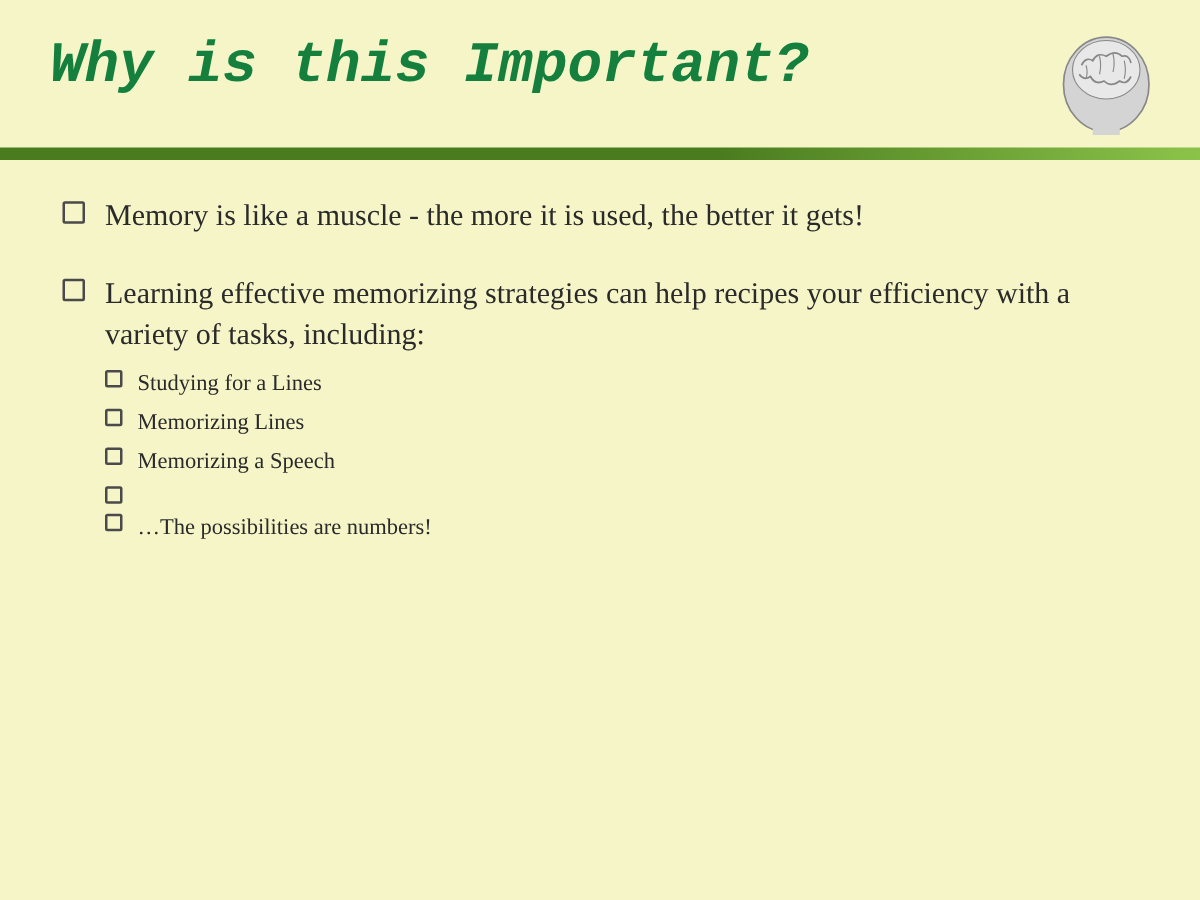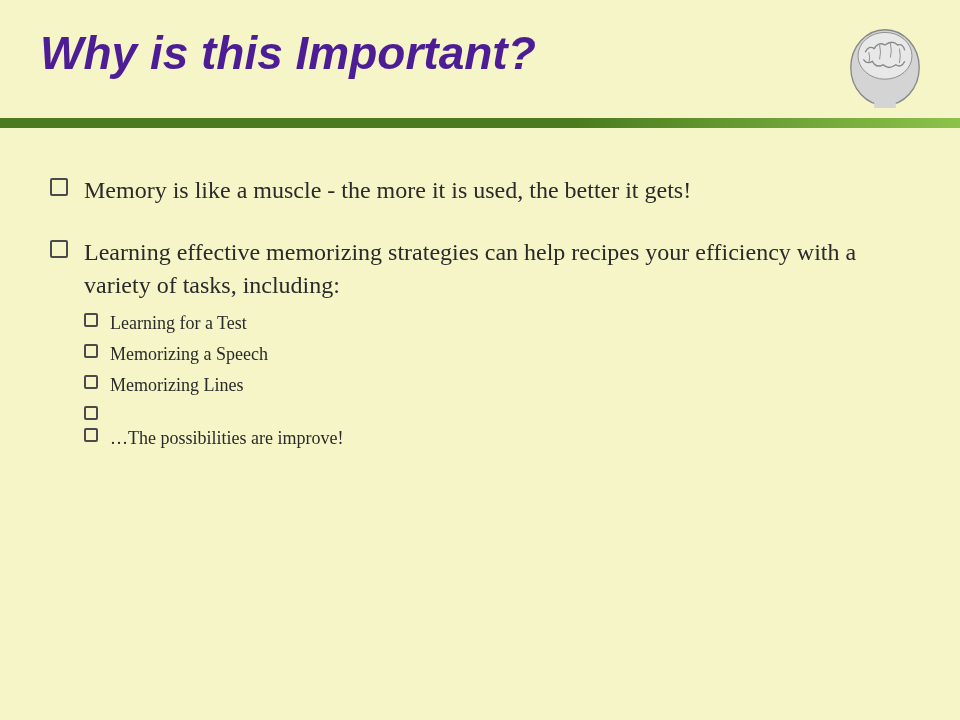--- a/index.html
+++ b/index.html
@@ -27,42 +27,42 @@
     .header {
       display: flex;
       align-items: flex-start;
       justify-content: space-between;
       padding: 28px 40px 10px 40px;
     }
 
     .title {
       font-size: 46px;
       font-weight: bold;
-      color: #4c1d95;
+      color: #15803d;
       font-style: italic;
-      font-family: Liberation Sans, sans-serif;
+      font-family: Liberation Mono, monospace;
       line-height: 1.1;
     }
 
     .brain-icon {
       width: 90px;
       height: 90px;
       margin-top: -10px;
       margin-right: -10px;
     }
 
     .divider-bar {
       height: 10px;
       background: linear-gradient(to right, #4a7c1f 60%, #8bc34a 100%);
       margin: 0;
       width: 100%;
     }
 
     .content {
-      padding: 46px 50px 20px 50px;
+      padding: 29px 50px 20px 50px;
     }
 
     .bullet-item {
       display: flex;
       align-items: flex-start;
       margin-bottom: 28px;
     }
 
     .bullet-checkbox {
       width: 18px;
@@ -144,34 +144,34 @@
       <span class="bullet-text">Memory is like a muscle - the more it is used, the better it gets!</span>
     </div>
 
     <div class="bullet-item">
       <div class="bullet-checkbox"></div>
       <div>
         <span class="bullet-text">Learning effective memorizing strategies can help recipes your efficiency with a variety of tasks, including:</span>
         <div class="sub-bullets">
           <div class="sub-bullet-item">
             <div class="sub-bullet-checkbox"></div>
-            <span class="sub-bullet-text">Learning for a Test</span>
+            <span class="sub-bullet-text">Studying for a Lines</span>
+          </div>
+          <div class="sub-bullet-item">
+            <div class="sub-bullet-checkbox"></div>
+            <span class="sub-bullet-text">Memorizing Lines</span>
           </div>
           <div class="sub-bullet-item">
             <div class="sub-bullet-checkbox"></div>
             <span class="sub-bullet-text">Memorizing a Speech</span>
           </div>
           <div class="sub-bullet-item">
             <div class="sub-bullet-checkbox"></div>
-            <span class="sub-bullet-text">Memorizing Lines</span>
           </div>
           <div class="sub-bullet-item">
             <div class="sub-bullet-checkbox"></div>
-          </div>
-          <div class="sub-bullet-item">
-            <div class="sub-bullet-checkbox"></div>
-            <span class="sub-bullet-text">…The possibilities are improve!</span>
+            <span class="sub-bullet-text">…The possibilities are numbers!</span>
           </div>
         </div>
       </div>
     </div>
   </div>
 </div>
 
 </body></html>

